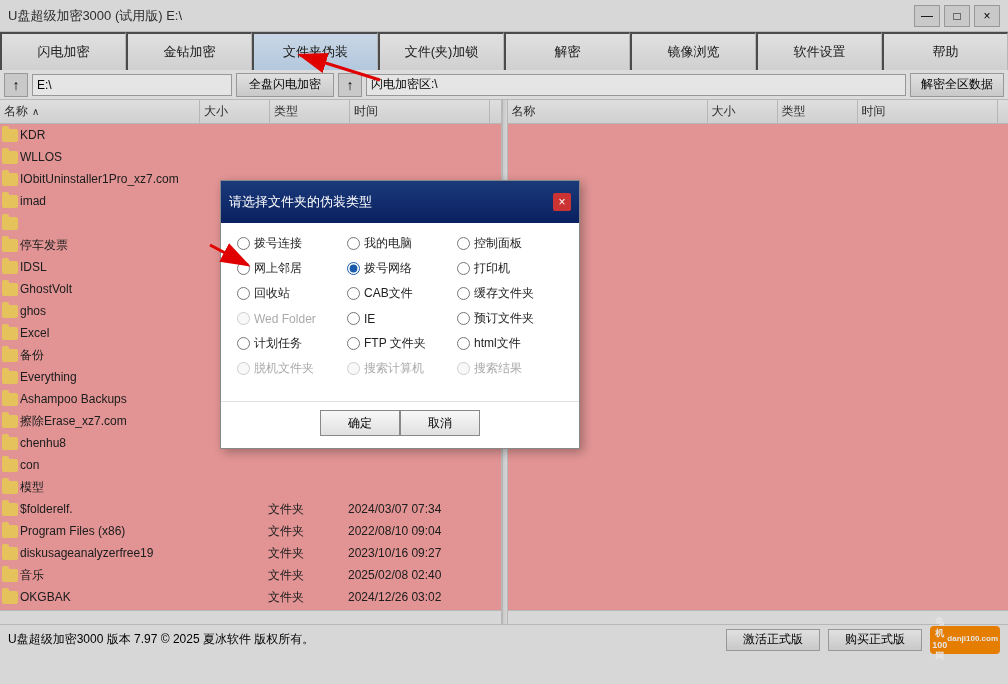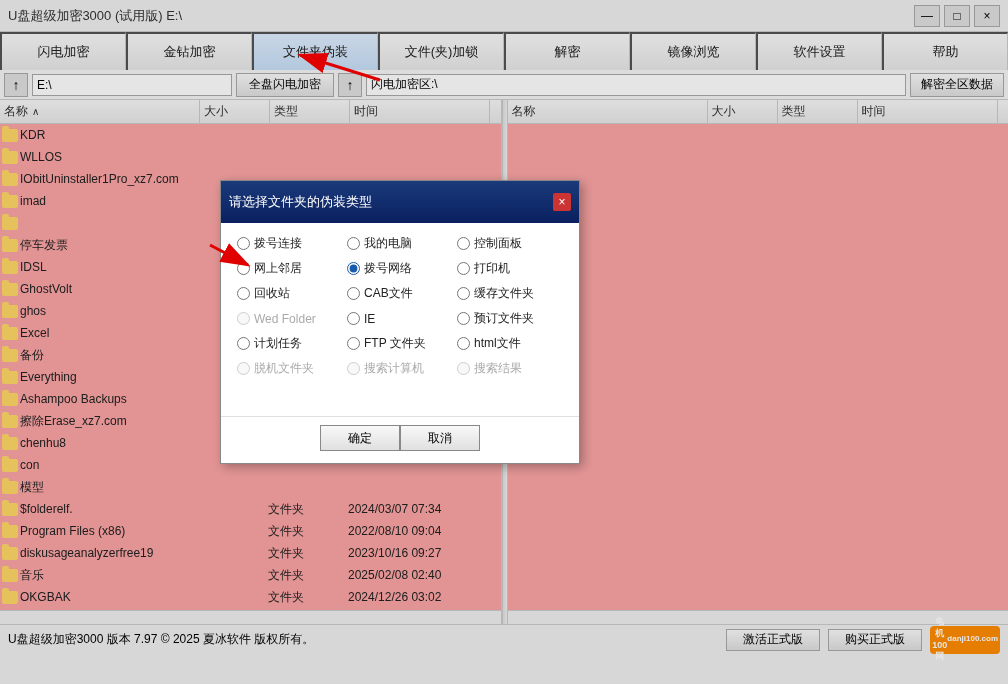--- a/index.html
+++ b/index.html
@@ -262,21 +262,21 @@
       display: flex; align-items: center; justify-content: center;
       border-radius: 2px;
     }
     .dialog-body {
       padding: 12px 16px 8px;
     }
     .radio-grid {
       display: grid;
       grid-template-columns: repeat(3, 1fr);
       gap: 8px 4px;
-      margin-bottom: 27px;
+      margin-bottom: 12px;
     }
     .radio-item {
       display: flex;
       align-items: center;
       gap: 4px;
       cursor: pointer;
     }
     .radio-input {
       width: 13px; height: 13px;
       cursor: pointer;

